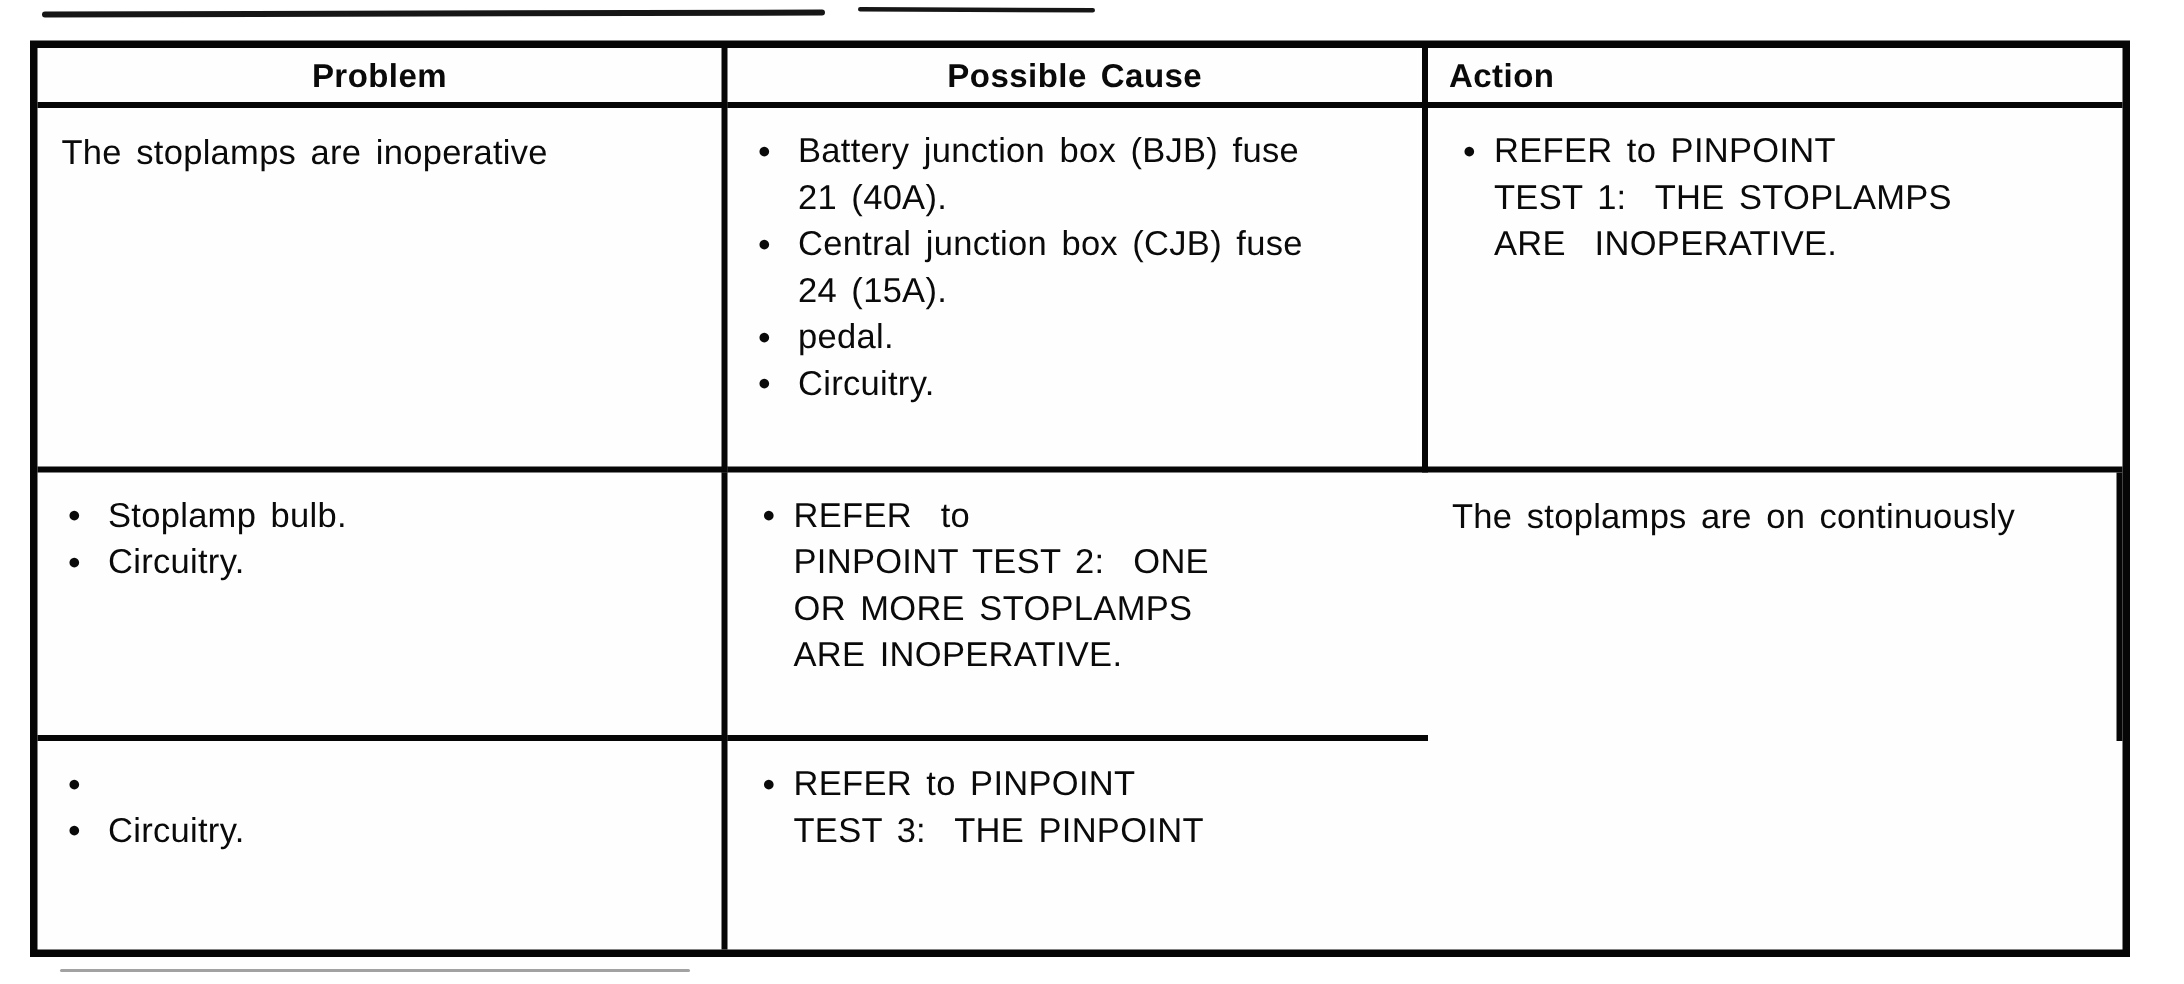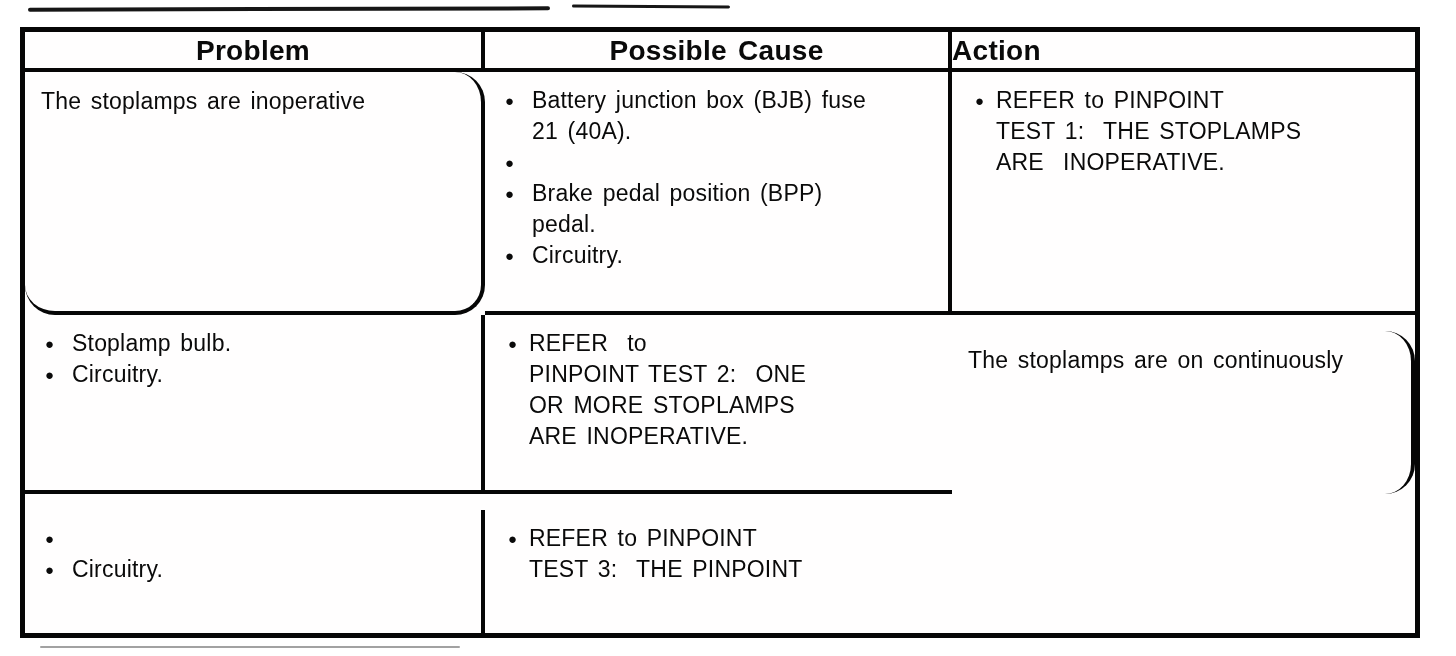--- a/index.html
+++ b/index.html
@@ -45,35 +45,36 @@
   .cell {
     border-right: 4px solid #060606;
     border-bottom: 4px solid #060606;
     overflow: hidden;
     font-size: 23px;
     line-height: 31px;
     letter-spacing: 0.2px;
     word-spacing: 3px;
   }
   .cell.no-r { border-right: none; }
-  .cell.no-b { border-bottom: none; margin-top: 16px; }
+  .cell.no-b { border-bottom: none; }
 
   .hcell {
     display: flex;
     align-items: center;
     justify-content: center;
     font-weight: bold;
-    font-size: 28px;
+    font-size: 22px;
     letter-spacing: 0.3px;
   }
   .hcell.left {
     justify-content: flex-start;
-  }
-
-  .problem-cell { padding: 14px 24px 0 16px; border-radius: 30px; }
+    padding-left: 14px;
+  }
+
+  .problem-cell { padding: 14px 24px 0 16px; }
 
   .bullet-list { list-style: none; padding-top: 13px; }
   .bullet-item { display: flex; align-items: flex-start; }
   .bullet-glyph {
     flex: 0 0 47px;
     padding-left: 20px;
     font-size: 15px;
     line-height: 31px;
   }
   .action-cell .bullet-glyph { flex-basis: 44px; padding-left: 23px; }
@@ -108,25 +109,28 @@
         <ul class="bullet-list">
           <li class="bullet-item">
             <span class="bullet-glyph">●</span>
             <div class="bullet-text">
               <div class="line">Battery junction box (BJB) fuse</div>
               <div class="line">21 (40A).</div>
             </div>
           </li>
           <li class="bullet-item">
             <span class="bullet-glyph">●</span>
-          </li>
-          <li class="bullet-item">
-            <span class="bullet-glyph">●</span>
-            <div class="bullet-text">
-              <div class="line">Brake pedal position (BPP)</div>
+            <div class="bullet-text">
+              <div class="line">Central junction box (CJB) fuse</div>
+              <div class="line">24 (15A).</div>
+            </div>
+          </li>
+          <li class="bullet-item">
+            <span class="bullet-glyph">●</span>
+            <div class="bullet-text">
               <div class="line">pedal.</div>
             </div>
           </li>
           <li class="bullet-item">
             <span class="bullet-glyph">●</span>
             <div class="bullet-text">
               <div class="line">Circuitry.</div>
             </div>
           </li>
         </ul>

